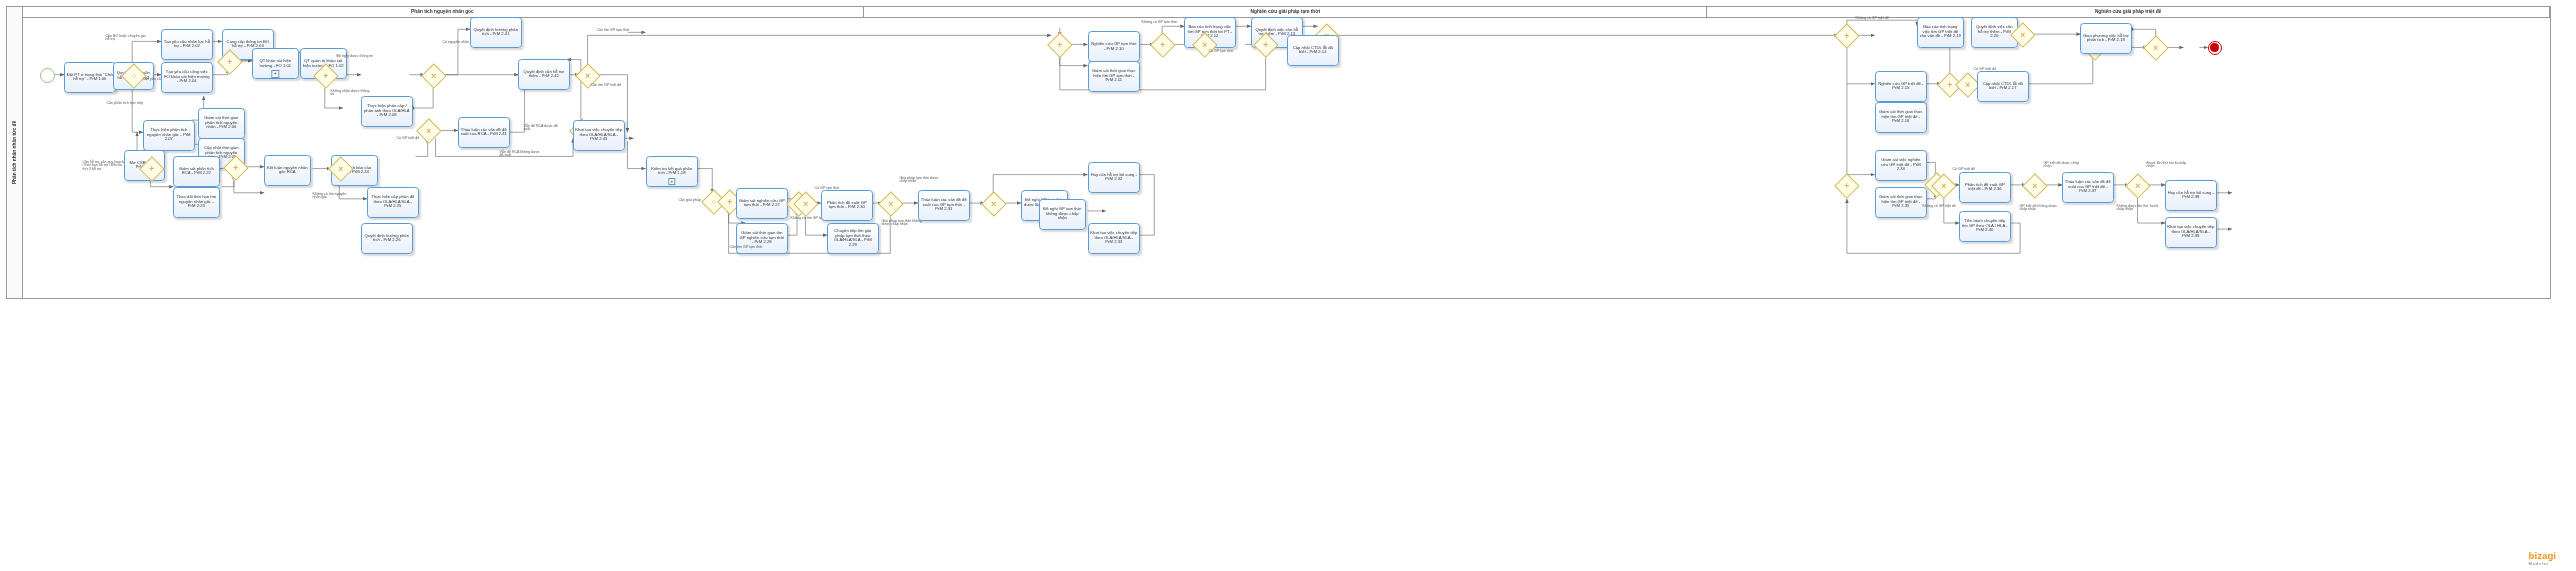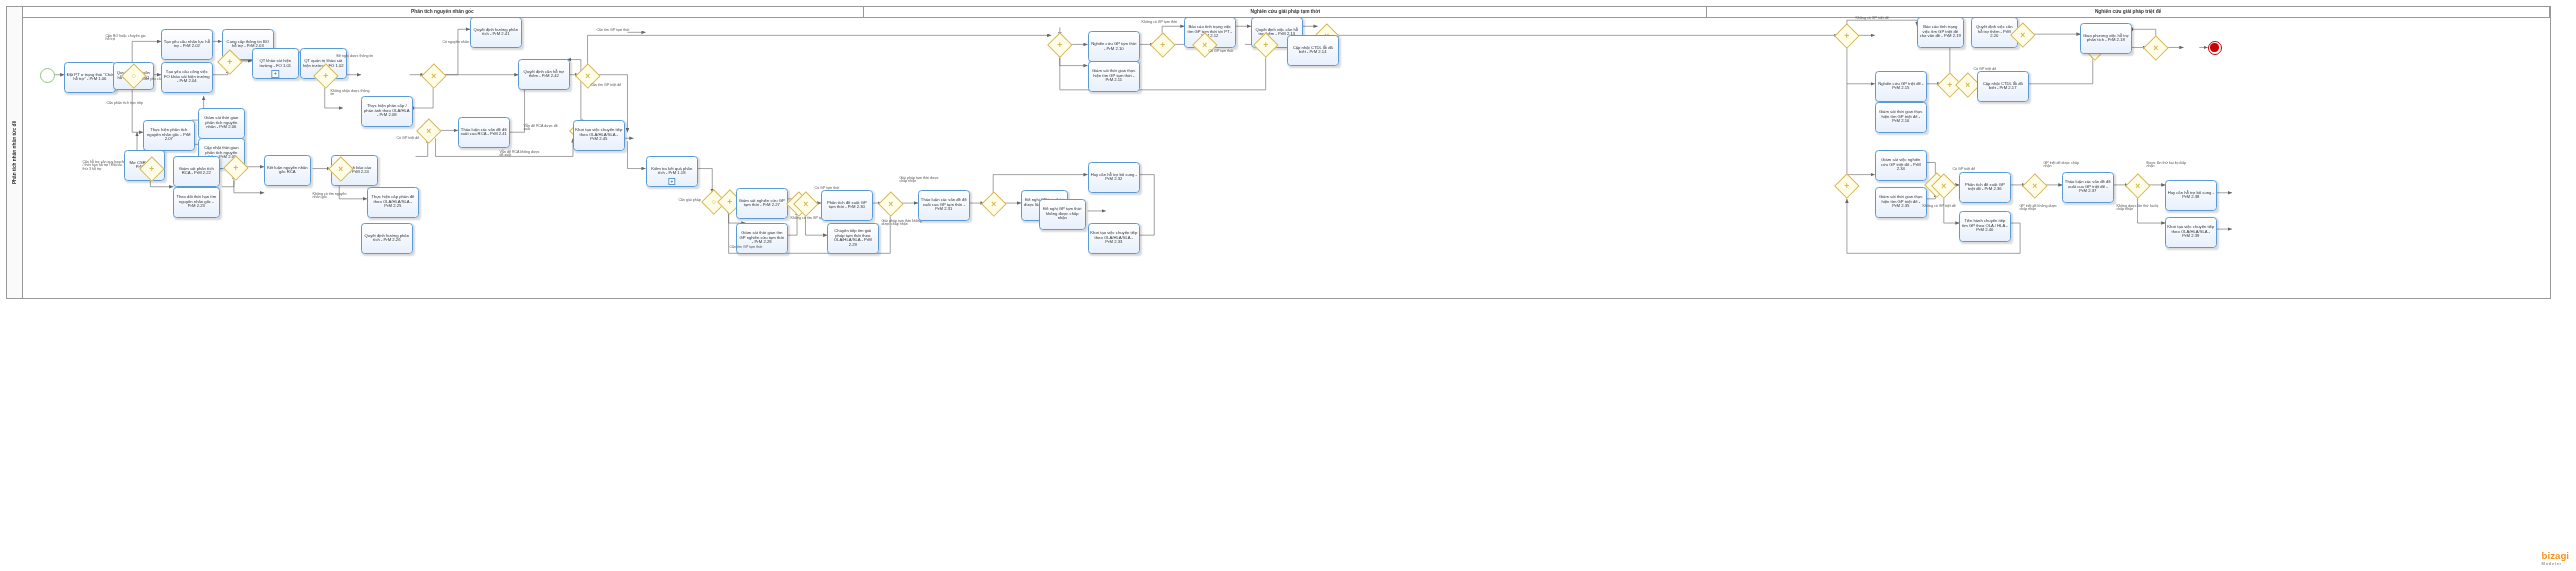--- a/index.html
+++ b/index.html
@@ -14,21 +14,21 @@
 .task.sub::after{content:"+";position:absolute;bottom:0.6px;left:50%;transform:translateX(-50%);border:0.6px solid #5b9bd5;width:5.4px;height:5.4px;line-height:5.4px;font-size:4.8px;background:#fff}
 .ev{position:absolute;width:13.3px;height:13.3px;border:1.2px solid #93c47d;border-radius:50%;background:#fff}
 .ev.start{border-color:#93c47d}
 .ev.end{border:1.8px solid #c00;width:12px;height:12px}
 .ev.end::after{content:"";position:absolute;inset:1.8px;border-radius:50%;background:#c00}
 .gw{position:absolute;width:15.7px;height:15.7px;transform:rotate(45deg);border:0.6px solid #d6b656;background:#fffde7}
 .gw.par::after{content:"+";position:absolute;inset:0;transform:rotate(-45deg);display:flex;align-items:center;justify-content:center;font-size:8.5px;color:#d6b656;font-weight:bold}
 .gw.ex::after{content:"×";position:absolute;inset:0;transform:rotate(-45deg);display:flex;align-items:center;justify-content:center;font-size:8.5px;color:#d6b656;font-weight:bold}
 .gw.inc::after{content:"○";position:absolute;inset:0;transform:rotate(-45deg);display:flex;align-items:center;justify-content:center;font-size:7.3px;color:#d6b656;font-weight:bold}
 .lbl{position:absolute;font-size:3.6px;color:#555;max-width:42px;line-height:1.05}
-.watermark{position:fixed;bottom:4.8px;right:7px;font-size:9.7px;color:#f7941e;font-weight:bold;font-family:sans-serif}
+.watermark{position:fixed;bottom:4.8px;right:20px;font-size:9.7px;color:#f7941e;font-weight:bold;font-family:sans-serif}
 .watermark small{display:block;font-size:4.2px;color:#999;letter-spacing:0.6px}
 svg.flows{position:absolute;top:0;left:0;width:100%;height:100%;pointer-events:none}
 </style>
 </head>
 <body>
 
 <div class="pool">
   <div class="pool-label">
       <span>Phân tích nhân nhân tức đề</span>
     </div>

